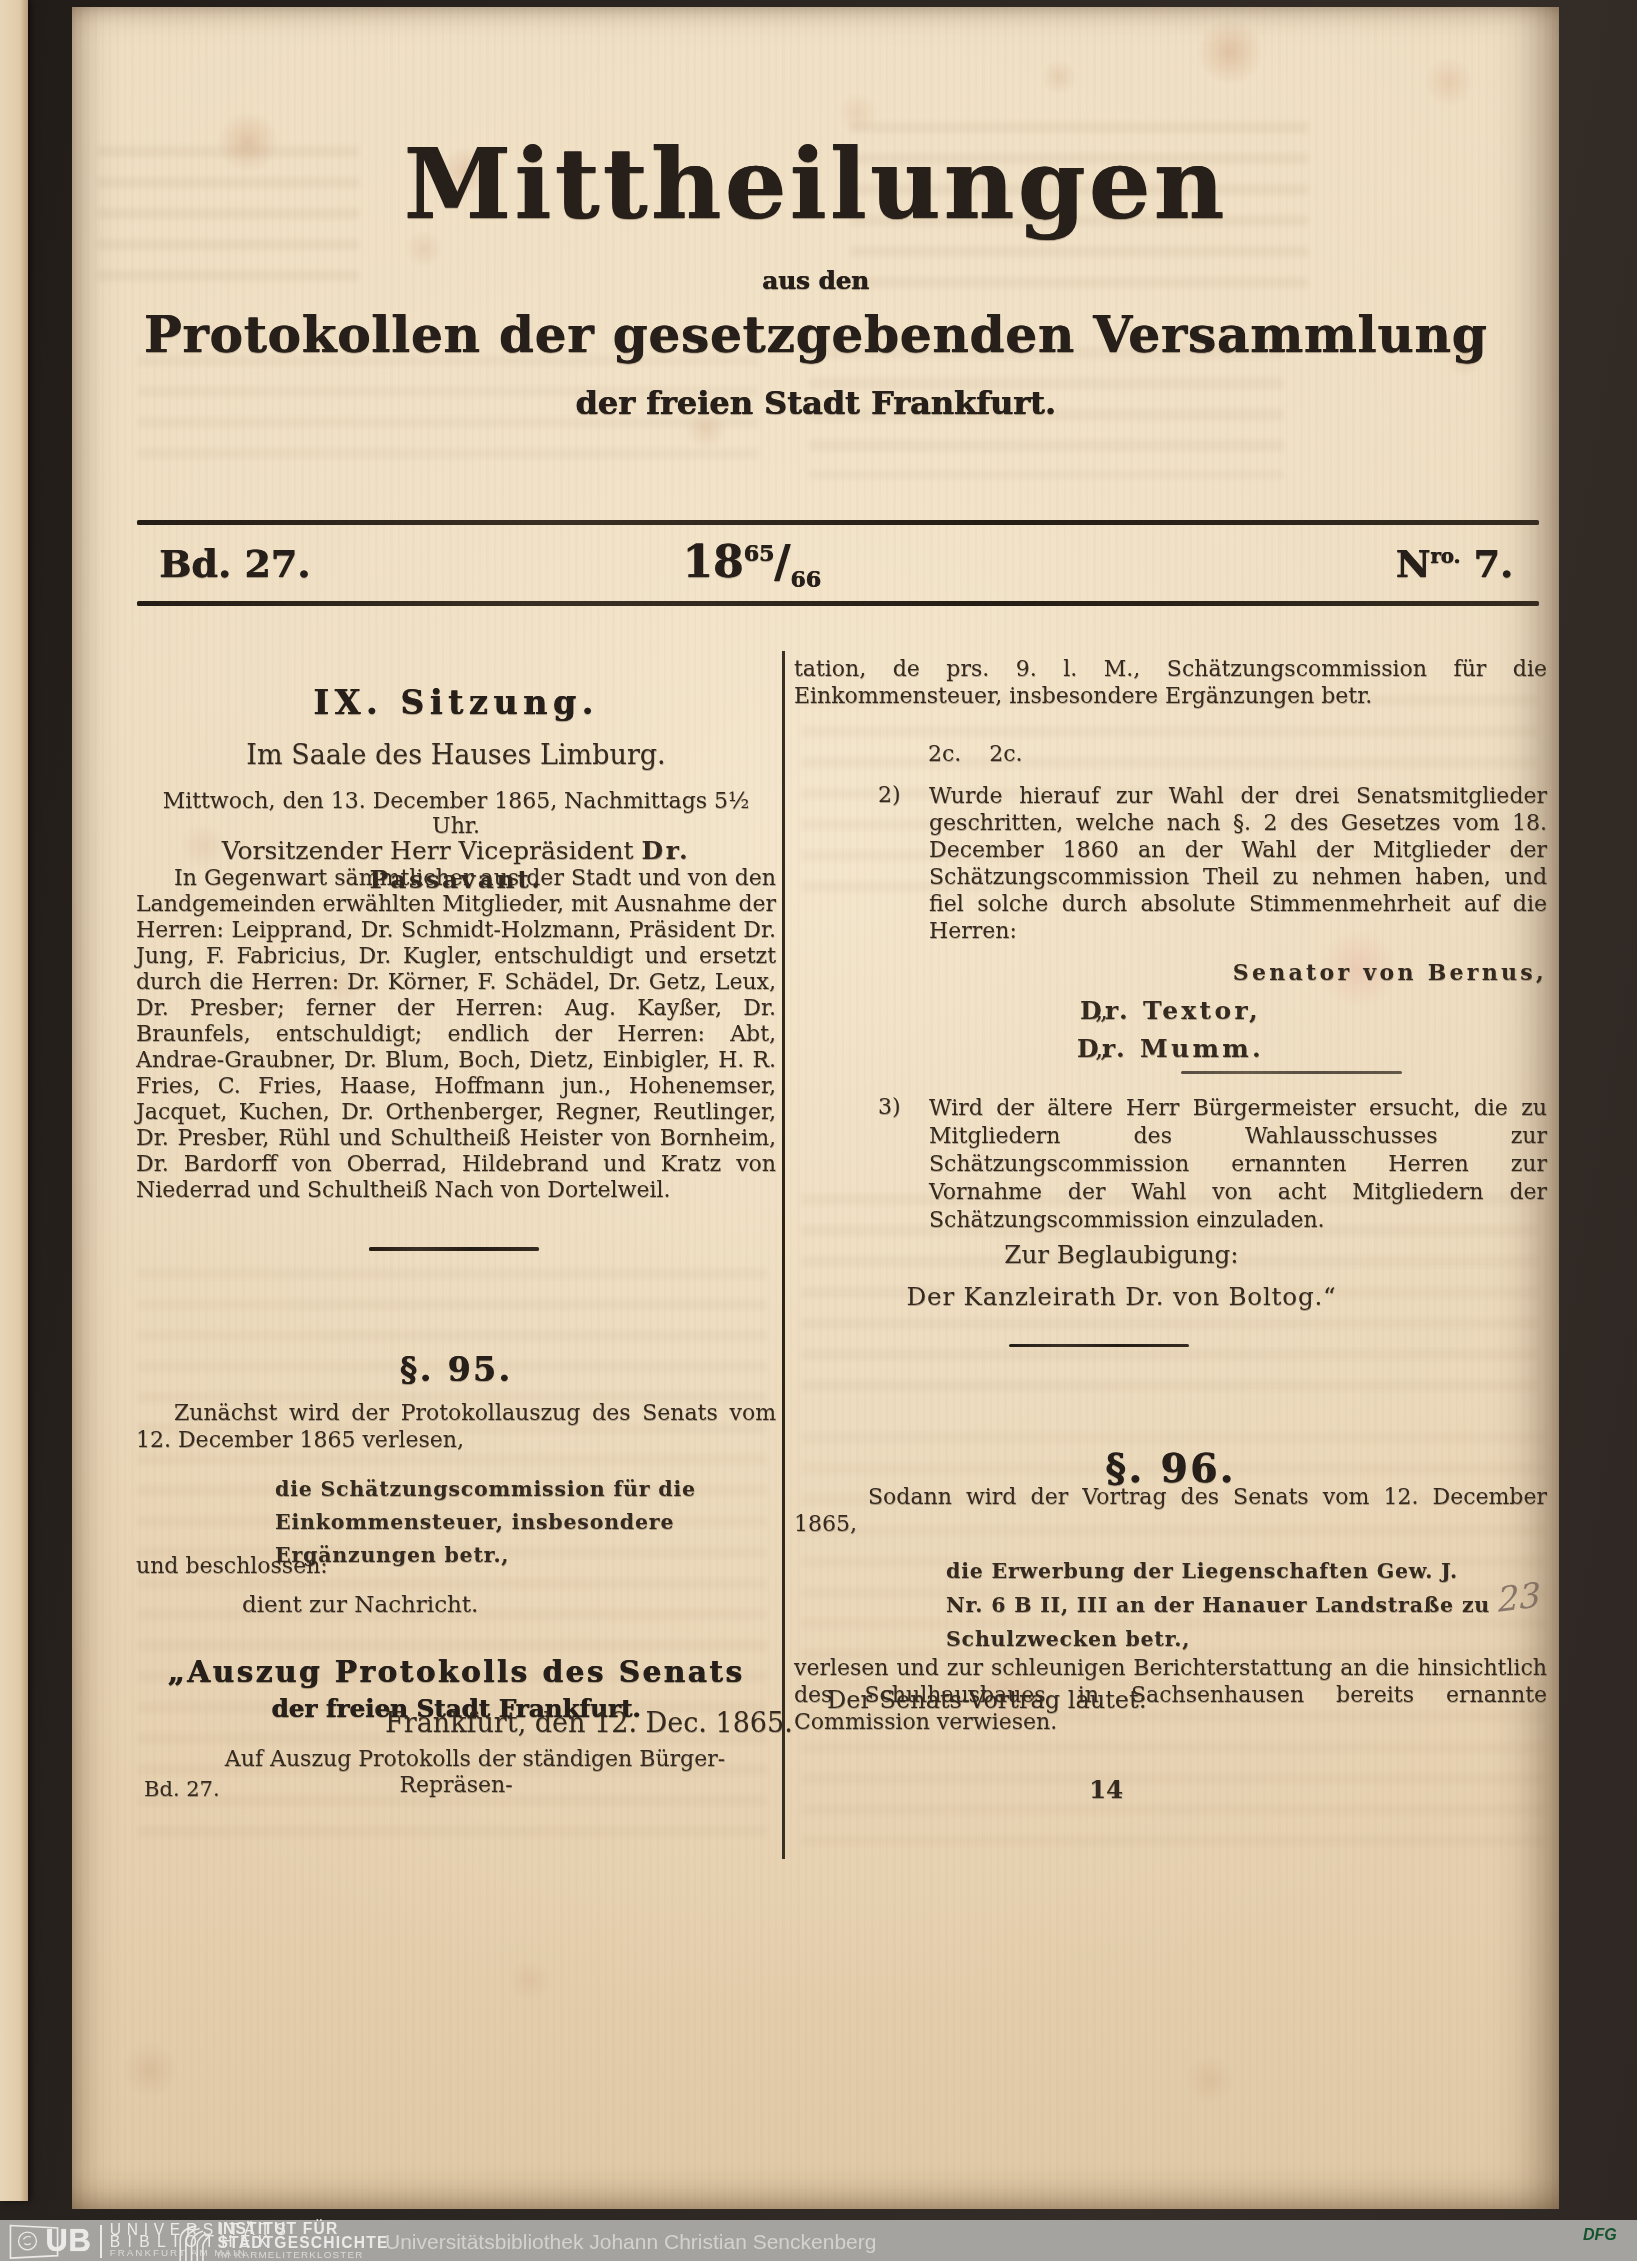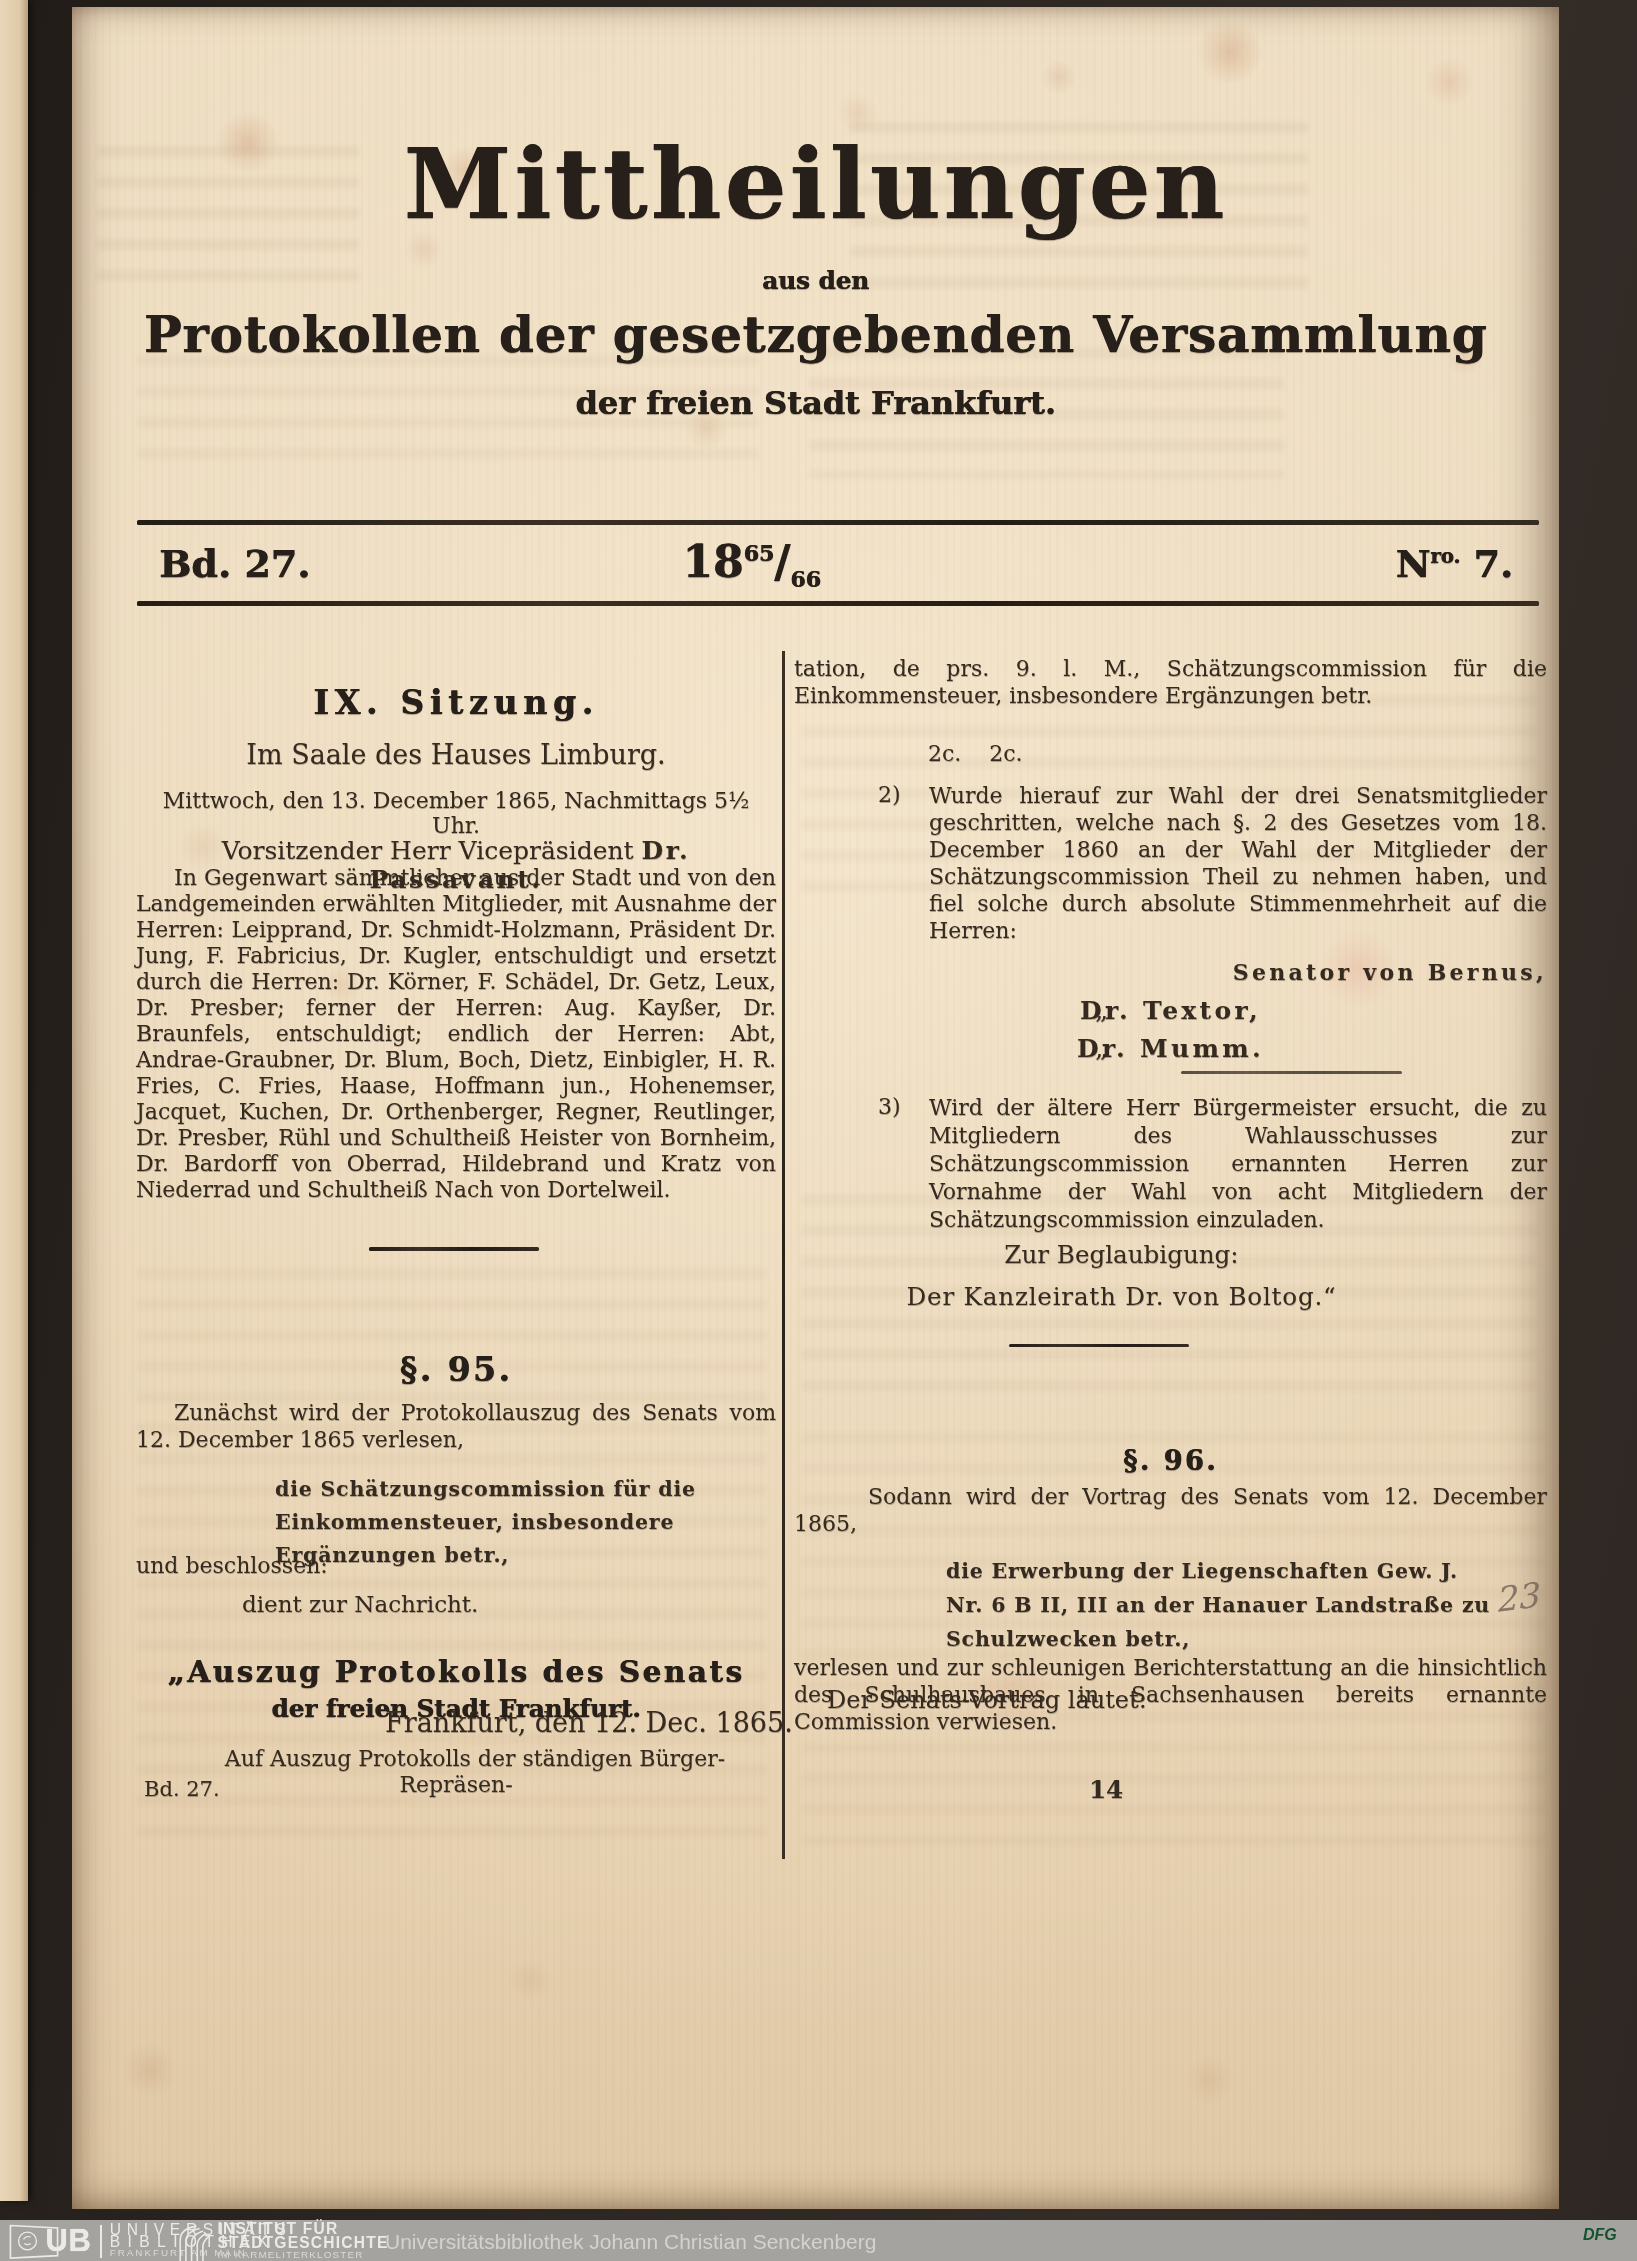--- a/index.html
+++ b/index.html
@@ -141,21 +141,21 @@
     <div class="abs rule-h" style="left:1109px;top:1064px;width:221px;height:3.3px;opacity:.75;"></div>
 
     <div class="abs bodytxt ink" style="left:806px;top:1087px;">3)</div>
     <div class="abs just bodytxt ink" style="left:857px;top:1087px;width:618px;line-height:28px;">Wird der ältere Herr Bürgermeister ersucht, die zu Mitgliedern des Wahlausschusses zur Schätzungscommission ernannten Herren zur Vornahme der Wahl von acht Mitgliedern der Schätzungscommission einzuladen.</div>
 
     <div class="abs ink" style="left:722px;top:1233px;width:655px;text-align:center;font-size:24.6px;">Zur Beglaubigung:</div>
     <div class="abs ink" style="left:722px;top:1275px;width:655px;text-align:center;font-size:24.6px;letter-spacing:0.8px;">Der Kanzleirath Dr. von Boltog.“</div>
 
     <div class="abs rule-h" style="left:937px;top:1337px;width:180px;height:3.3px;"></div>
 
-    <div class="abs center blackletter ink" style="left:722px;top:1415px;width:753px;font-size:27px;letter-spacing:2.5px;">§. 96.</div>
+    <div class="abs center blackletter ink" style="left:722px;top:1415px;width:753px;font-size:39px;letter-spacing:2.5px;">§. 96.</div>
     <div class="abs just bodytxt ink" style="left:722px;top:1476px;width:753px;text-indent:74px;line-height:27px;">Sodann wird der Vortrag des Senats vom 12. December 1865,</div>
     <div class="abs ink" style="left:874px;top:1547px;width:557px;font-size:20.5px;font-weight:bold;letter-spacing:0.8px;line-height:34px;">die Erwerbung der Liegenschaften Gew. J. Nr. 6 B II, III an der Hanauer Landstraße zu Schulzwecken betr.,</div>
     <div class="abs just bodytxt ink" style="left:722px;top:1647px;width:753px;line-height:27px;">verlesen und zur schleunigen Berichterstattung an die hinsichtlich des Schulhausbaues in Sachsenhausen bereits ernannte Commission verwiesen.</div>
     <div class="abs bodytxt ink" style="left:722px;top:1680px;text-indent:33px;font-size:24px;">Der Senats-Vortrag lautet:</div>
     <div class="abs ink" style="left:1017px;top:1768px;font-size:24.6px;font-weight:bold;">14</div>
 
     <div class="abs pencil" style="left:1426px;top:1570px;font-size:34px;">23</div>
   </div>
 
   <div class="abs footer-bar">

